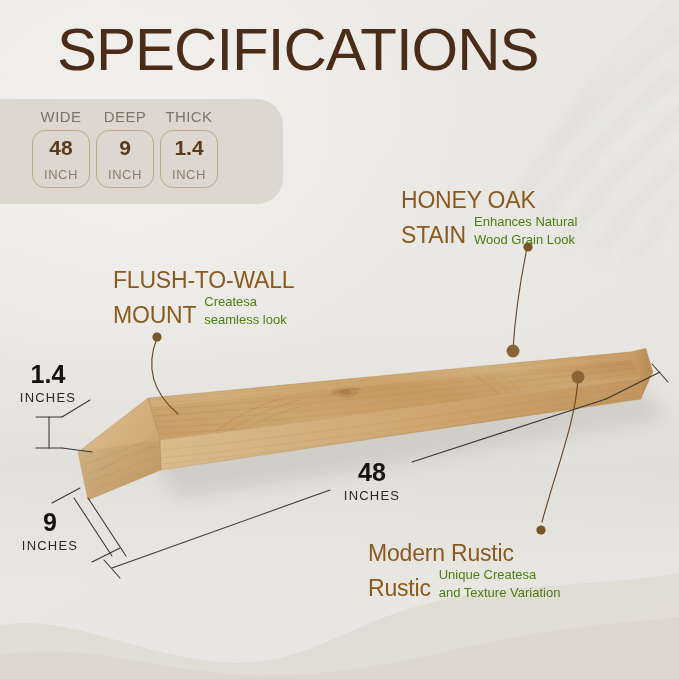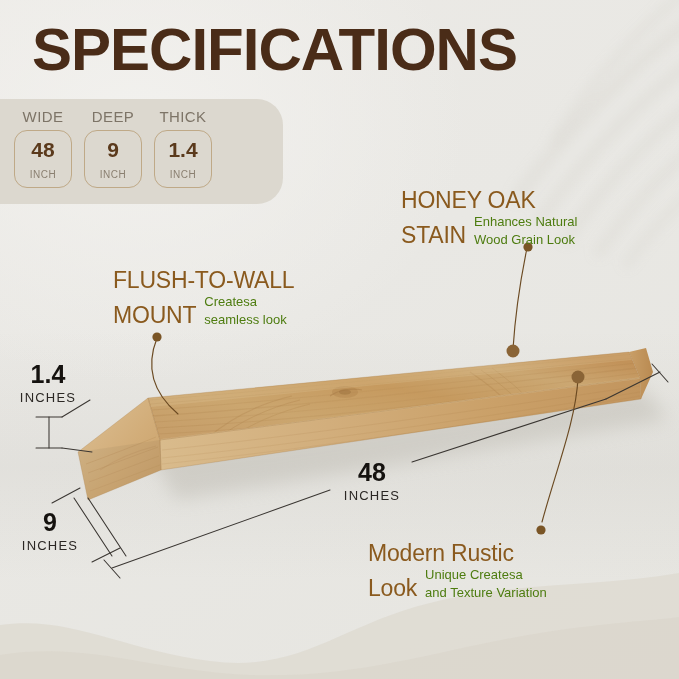--- a/index.html
+++ b/index.html
@@ -27,54 +27,54 @@
   }
   .bottom-wave { position:absolute; left:0; bottom:0; width:679px; height:150px; }
   .wall-shadow {
     position:absolute; left:0; top:330px; width:679px; height:250px;
     background:linear-gradient(180deg, rgba(160,156,148,0) 0%, rgba(160,156,148,.10) 55%, rgba(160,156,148,0) 100%);
     pointer-events:none;
   }
 
   
   .title {
-    position:absolute; left:32px; top:18px;
-    font-size:60px; font-weight:bold; letter-spacing:-1px;
+    position:absolute; left:57px; top:18px;
+    font-size:60px; font-weight:normal; letter-spacing:-1px;
     color:#4a2c18;
     line-height:1.05;
     white-space:nowrap;
   }
 
   
   .spec-panel {
     position:absolute; left:-30px; top:99px;
     width:313px; height:105px;
     background:#dcd8cf;
     border-radius:0 26px 26px 0;
   }
   .spec-row {
-    position:absolute; left:42px; top:9px;
-    display:flex; gap:8px;
+    position:absolute; left:60px; top:9px;
+    display:flex; gap:2px;
   }
   .spec-item { width:62px; text-align:center; }
   .spec-head {
     font-size:15px; color:#7d7467; letter-spacing:.4px;
     margin-bottom:5px;
   }
   .spec-box {
     width:58px; height:58px; margin:0 auto;
     border:1.3px solid #b9a municipal;
     border:1.3px solid #bfa987;
     border-radius:13px;
     display:flex; flex-direction:column;
     align-items:center; justify-content:center;
     line-height:1;
   }
   .spec-val { font-size:21px; font-weight:bold; color:#5b3a1c; }
-  .spec-unit { font-size:10px; color:#8a7f70; letter-spacing:.5px; margin-top:10px; }
+  .spec-unit { font-size:13px; color:#8a7f70; letter-spacing:.5px; margin-top:10px; }
 
   
   .callout { position:absolute; }
   .co-title {
     font-size:23px; font-weight:normal; color:#8a5a1e;
     line-height:1.06; letter-spacing:-.2px;
   }
   .co-sub {
     font-size:13px; color:#4d7c0f; line-height:1.2;
     font-weight:normal;
@@ -320,21 +320,21 @@
       <div>
         <div class="co-sub">Createsa</div>
         <div class="co-sub">seamless look</div>
       </div>
     </div>
   </div>
 
   <div class="callout" id="co-rustic">
     <div class="co-title">Modern Rustic</div>
     <div class="co-inline">
-      <div class="co-title">Look</div>
+      <div class="co-title">Rustic</div>
       <div>
         <div class="co-sub">Unique Createsa</div>
         <div class="co-sub">and Texture Variation</div>
       </div>
     </div>
   </div>
 
   <div class="dim" id="dim-thick">
     <div class="dim-val">1.4</div>
     <div class="dim-unit">INCHES</div>

